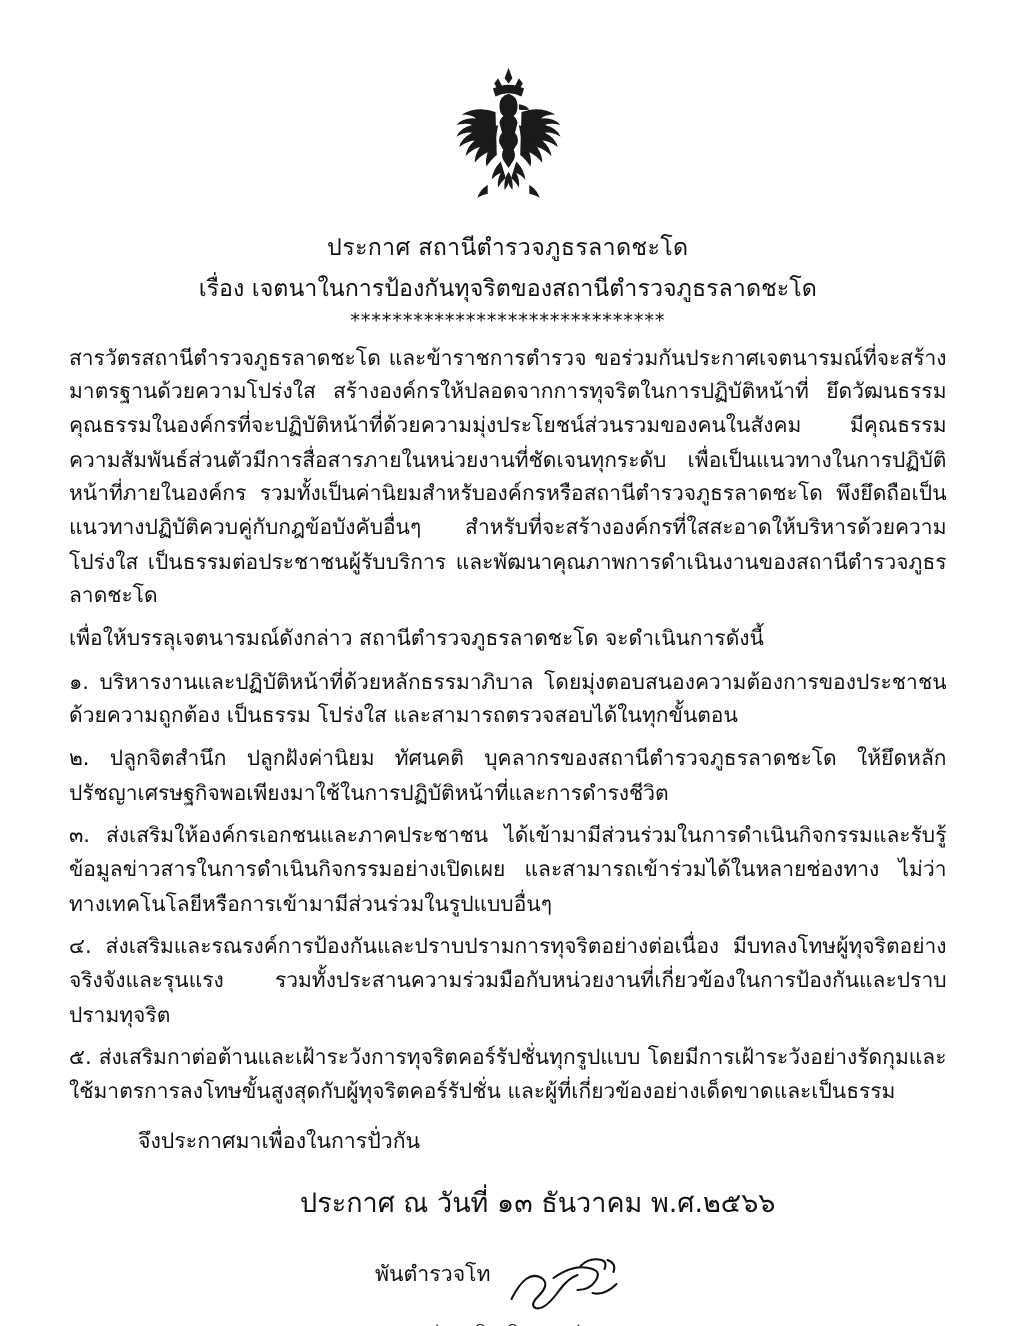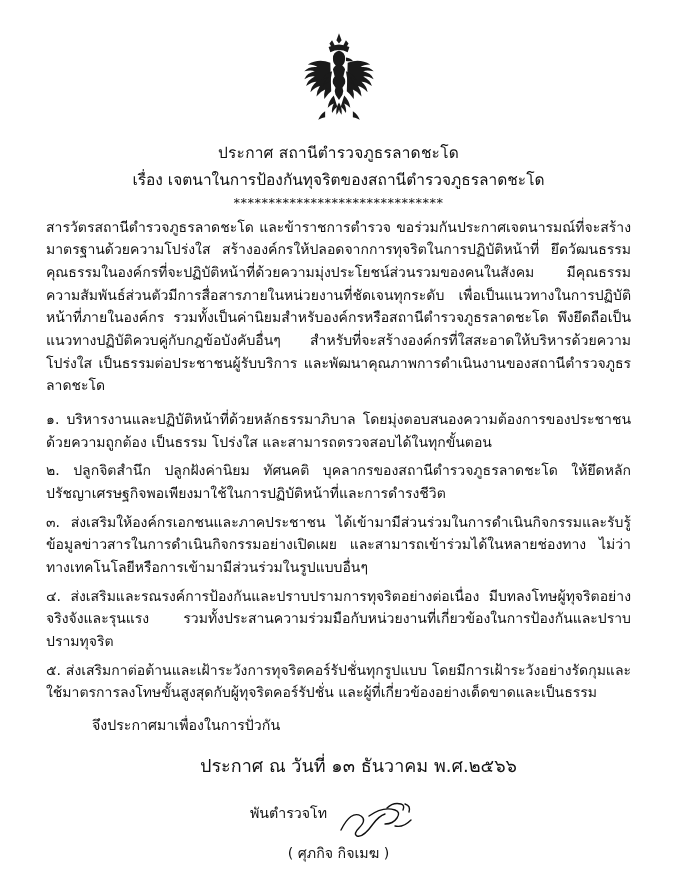--- a/index.html
+++ b/index.html
@@ -12,21 +12,21 @@
     height: 884px;
     font-family: "DejaVu Sans", "Liberation Sans", sans-serif;
     color: #111111;
     position: relative;
     overflow: hidden;
   }
   .page {
     width: 677px;
     height: 884px;
     box-sizing: border-box;
-    padding: 22px 46px 20px 46px;
+    padding: 34px 46px 20px 46px;
     position: relative;
   }
   .emblem-wrap {
     width: 100%;
     display: flex;
     justify-content: center;
     align-items: flex-start;
     margin-top: 6px;
     margin-bottom: 10px;
   }
@@ -153,20 +153,21 @@
   <div class="title-block">
     <div class="doc-title">ประกาศ สถานีตำรวจภูธรลาดชะโด</div>
     <div class="doc-subtitle">เรื่อง เจตนาในการป้องกันทุจริตของสถานีตำรวจภูธรลาดชะโด</div>
   </div>
 
   <div class="stars">******************************</div>
 
   <div class="body-text">
     <p class="para indent-1">สารวัตรสถานีตำรวจภูธรลาดชะโด และข้าราชการตำรวจ ขอร่วมกันประกาศเจตนารมณ์ที่จะสร้างมาตรฐานด้วยความโปร่งใส สร้างองค์กรให้ปลอดจากการทุจริตในการปฏิบัติหน้าที่ ยึดวัฒนธรรม คุณธรรมในองค์กรที่จะปฏิบัติหน้าที่ด้วยความมุ่งประโยชน์ส่วนรวมของคนในสังคม มีคุณธรรม ความสัมพันธ์ส่วนตัวมีการสื่อสารภายในหน่วยงานที่ชัดเจนทุกระดับ เพื่อเป็นแนวทางในการปฏิบัติหน้าที่ภายในองค์กร รวมทั้งเป็นค่านิยมสำหรับองค์กรหรือสถานีตำรวจภูธรลาดชะโด พึงยึดถือเป็นแนวทางปฏิบัติควบคู่กับกฎข้อบังคับอื่นๆ สำหรับที่จะสร้างองค์กรที่ใสสะอาดให้บริหารด้วยความโปร่งใส เป็นธรรมต่อประชาชนผู้รับบริการ และพัฒนาคุณภาพการดำเนินงานของสถานีตำรวจภูธรลาดชะโด</p>
     <div class="spacer-sm"></div>
+    <p class="para indent-1">เพื่อให้บรรลุเจตนารมณ์ดังกล่าว สถานีตำรวจภูธรลาดชะโด จะดำเนินการดังนี้</p>
     <div class="spacer-sm"></div>
     <p class="para indent-2">๑.  บริหารงานและปฏิบัติหน้าที่ด้วยหลักธรรมาภิบาล โดยมุ่งตอบสนองความต้องการของประชาชนด้วยความถูกต้อง เป็นธรรม โปร่งใส และสามารถตรวจสอบได้ในทุกขั้นตอน</p>
     <div class="spacer-sm"></div>
     <p class="para indent-2">๒.  ปลูกจิตสำนึก ปลูกฝังค่านิยม ทัศนคติ บุคลากรของสถานีตำรวจภูธรลาดชะโด ให้ยึดหลักปรัชญาเศรษฐกิจพอเพียงมาใช้ในการปฏิบัติหน้าที่และการดำรงชีวิต</p>
     <div class="spacer-sm"></div>
     <p class="para indent-2">๓.  ส่งเสริมให้องค์กรเอกชนและภาคประชาชน ได้เข้ามามีส่วนร่วมในการดำเนินกิจกรรมและรับรู้ข้อมูลข่าวสารในการดำเนินกิจกรรมอย่างเปิดเผย และสามารถเข้าร่วมได้ในหลายช่องทาง ไม่ว่าทางเทคโนโลยีหรือการเข้ามามีส่วนร่วมในรูปแบบอื่นๆ</p>
     <div class="spacer-sm"></div>
     <p class="para indent-2">๔.  ส่งเสริมและรณรงค์การป้องกันและปราบปรามการทุจริตอย่างต่อเนื่อง มีบทลงโทษผู้ทุจริตอย่างจริงจังและรุนแรง รวมทั้งประสานความร่วมมือกับหน่วยงานที่เกี่ยวข้องในการป้องกันและปราบปรามทุจริต</p>
     <div class="spacer-sm"></div>
     <p class="para indent-2">๕.  ส่งเสริมกาต่อต้านและเฝ้าระวังการทุจริตคอร์รัปชั่นทุกรูปแบบ โดยมีการเฝ้าระวังอย่างรัดกุมและใช้มาตรการลงโทษขั้นสูงสุดกับผู้ทุจริตคอร์รัปชั่น และผู้ที่เกี่ยวข้องอย่างเด็ดขาดและเป็นธรรม</p>

